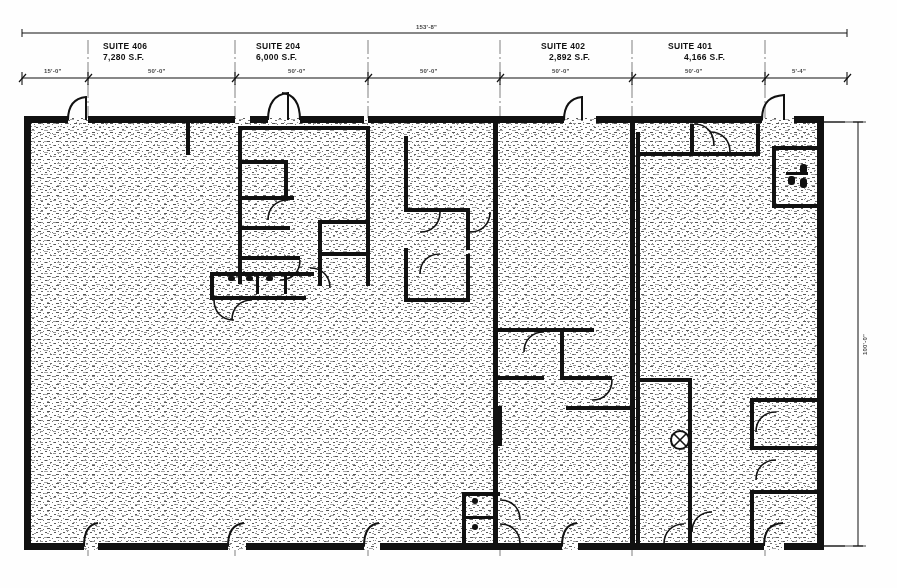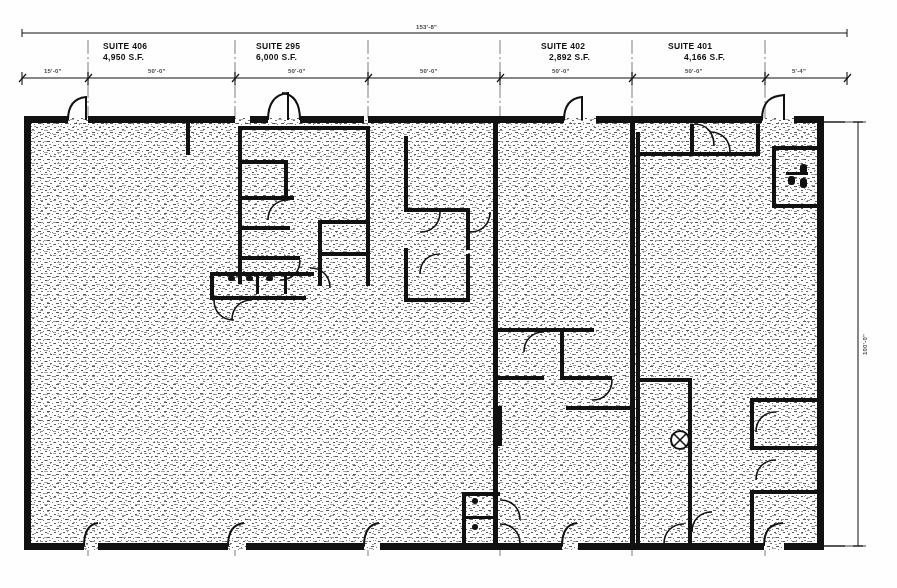--- a/index.html
+++ b/index.html
@@ -273,23 +273,23 @@
       <line x1="824" y1="546" x2="866" y2="546" stroke-width=".8"></line>
     </g>
 
     <g stroke="#111" stroke-width="1" fill="none">
       <line x1="824" y1="122" x2="845" y2="122"></line>
       <line x1="824" y1="546" x2="845" y2="546"></line>
     </g>
   </svg>
 
   <div class="lbl suite-name" style="left:103px;top:41px;">SUITE 406</div>
-  <div class="lbl suite-area" style="left:103px;top:52px;">4,950 S.F.</div>
-
-  <div class="lbl suite-name" style="left:256px;top:41px;">SUITE 295</div>
+  <div class="lbl suite-area" style="left:103px;top:52px;">7,280 S.F.</div>
+
+  <div class="lbl suite-name" style="left:256px;top:41px;">SUITE 204</div>
   <div class="lbl suite-area" style="left:256px;top:52px;">6,000 S.F.</div>
 
   <div class="lbl suite-name" style="left:541px;top:41px;">SUITE 402</div>
   <div class="lbl suite-area" style="left:549px;top:52px;">2,892 S.F.</div>
 
   <div class="lbl suite-name" style="left:668px;top:41px;">SUITE 401</div>
   <div class="lbl suite-area" style="left:668px;top:52px;margin-left:16px;">4,166 S.F.</div>
 
   <div class="dim" style="left:416px;top:24px;">153'-8"</div>
 

